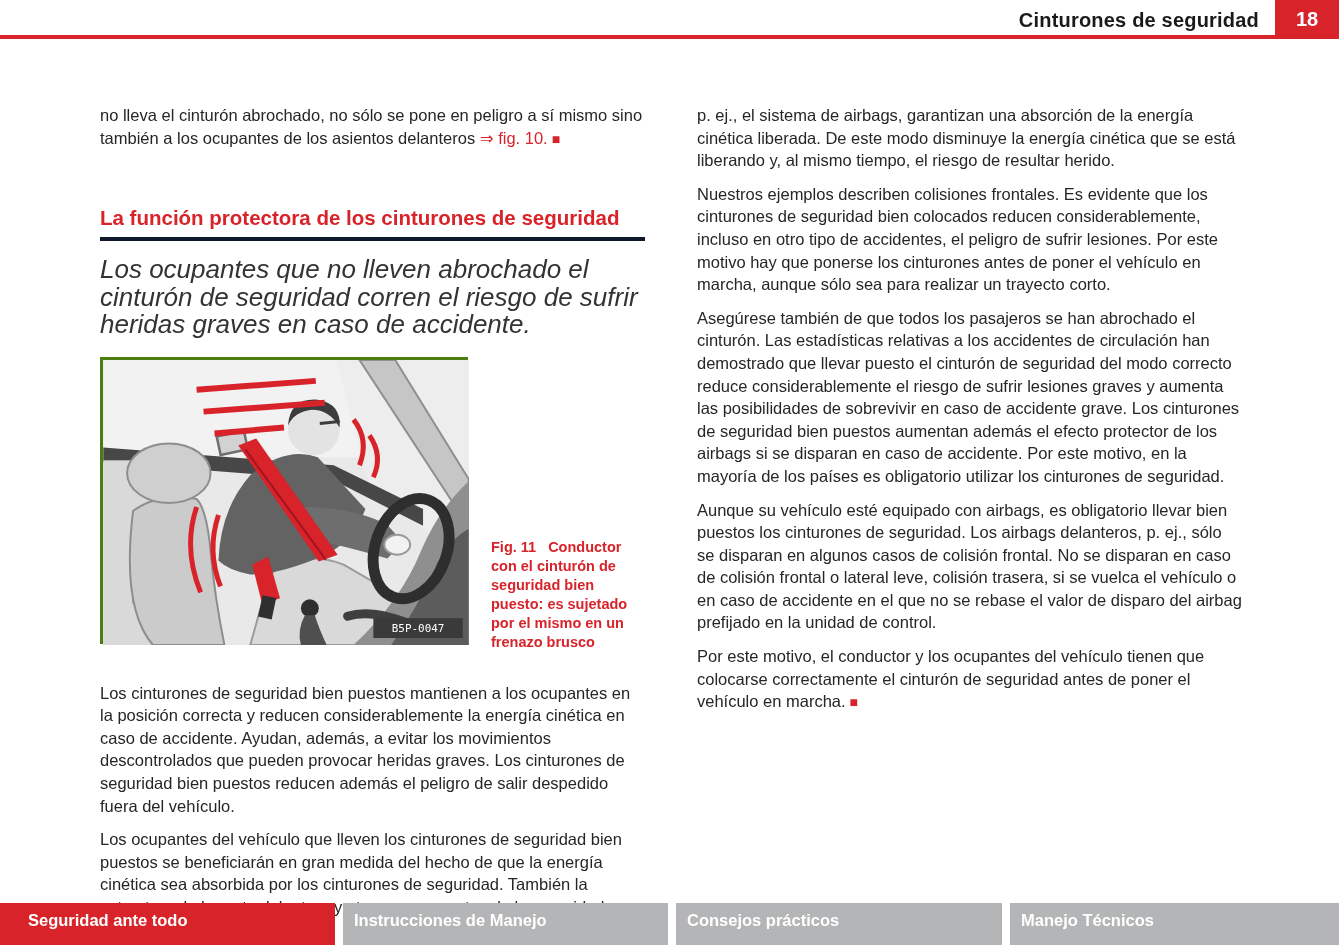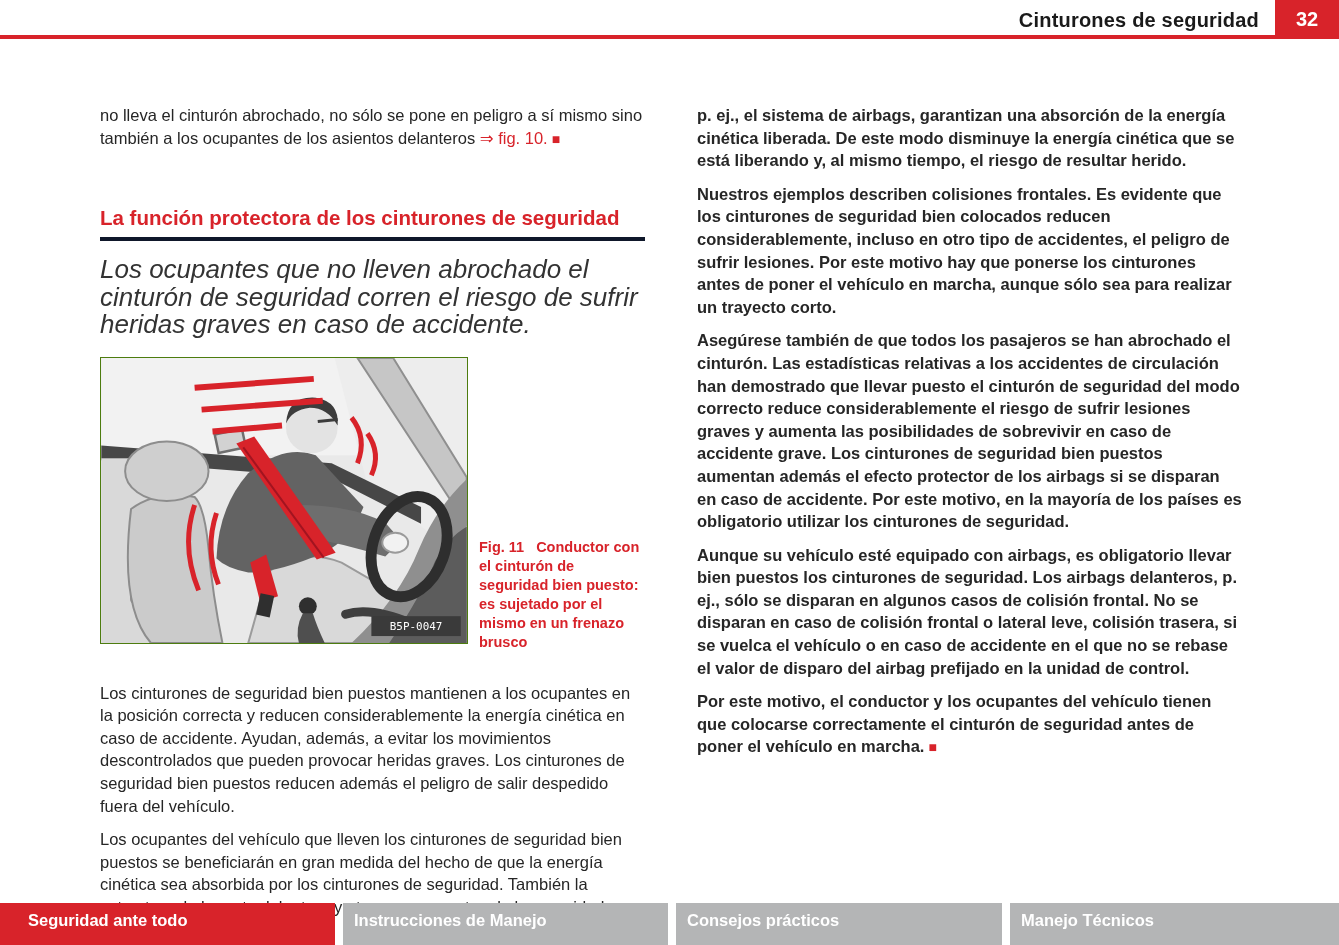--- a/index.html
+++ b/index.html
@@ -46,21 +46,21 @@
     font-size: 20px;
     font-weight: bold;
     display: flex;
     align-items: center;
     justify-content: center;
   }
 
   
   .col { position: absolute; top: 104px; width: 545px; }
   .col-left  { left: 100px; }
-  .col-right { left: 697px; font-weight: bold; }
+  .col-right { left: 697px; }
 
   .body-p {
     font-size: 16.5px;
     line-height: 22.6px;
     color: #262626;
   }
   .col-right .body-p { margin-bottom: 11px; }
 
   .fig-ref { color: #d8232a; cursor: pointer; }
   .end-mark { color: #d8232a; font-size: 14px; margin-left: 4px; }
@@ -83,27 +83,27 @@
 
   
   .figure-row {
     margin-top: 18px;
     display: flex;
     align-items: flex-end;
   }
   .figure-image {
     width: 368px;
     height: 287px;
-    border: 1px solid #4d7c0f;
+    border: 3px solid #4d7c0f;
     background: #e9e9e9;
     flex: 0 0 auto;
   }
   .figure-caption {
     width: 166px;
-    margin-left: 11px;
+    margin-left: 23px;
     margin-bottom: -8px;
     font-size: 14.5px;
     font-weight: bold;
     color: #d8232a;
     line-height: 19px;
   }
   .figure-caption .fig-label { margin-right: 12px; }
 
   .p-after-figure { margin-top: 38px; }
   .p-last-left   { margin-top: 11px; }
@@ -137,21 +137,21 @@
   .tab-4 { left: 1010px; width: 329px; }
 </style>
 </head>
 <body>
 
 <div class="page">
 
   <div class="header-title">Cinturones de seguridad</div>
   <div class="header-rule"></div>
   <div class="page-number-box">
-    <span>32</span>
+    <span>18</span>
   </div>
 
   <div class="col col-left">
 
     <p class="body-p"><span>no lleva el cinturón abrochado, no sólo se pone en peligro a sí mismo sino también a los ocupantes de los asientos delanteros </span><span class="fig-ref">⇒ fig. 10.</span><span class="end-mark">■</span></p>
 
     <h2 class="section-heading">La función protectora de los cinturones de seguridad</h2>
 
     <p class="lead-p">Los ocupantes que no lleven abrochado el cinturón de seguridad corren el riesgo de sufrir heridas graves en caso de accidente.</p>
 

